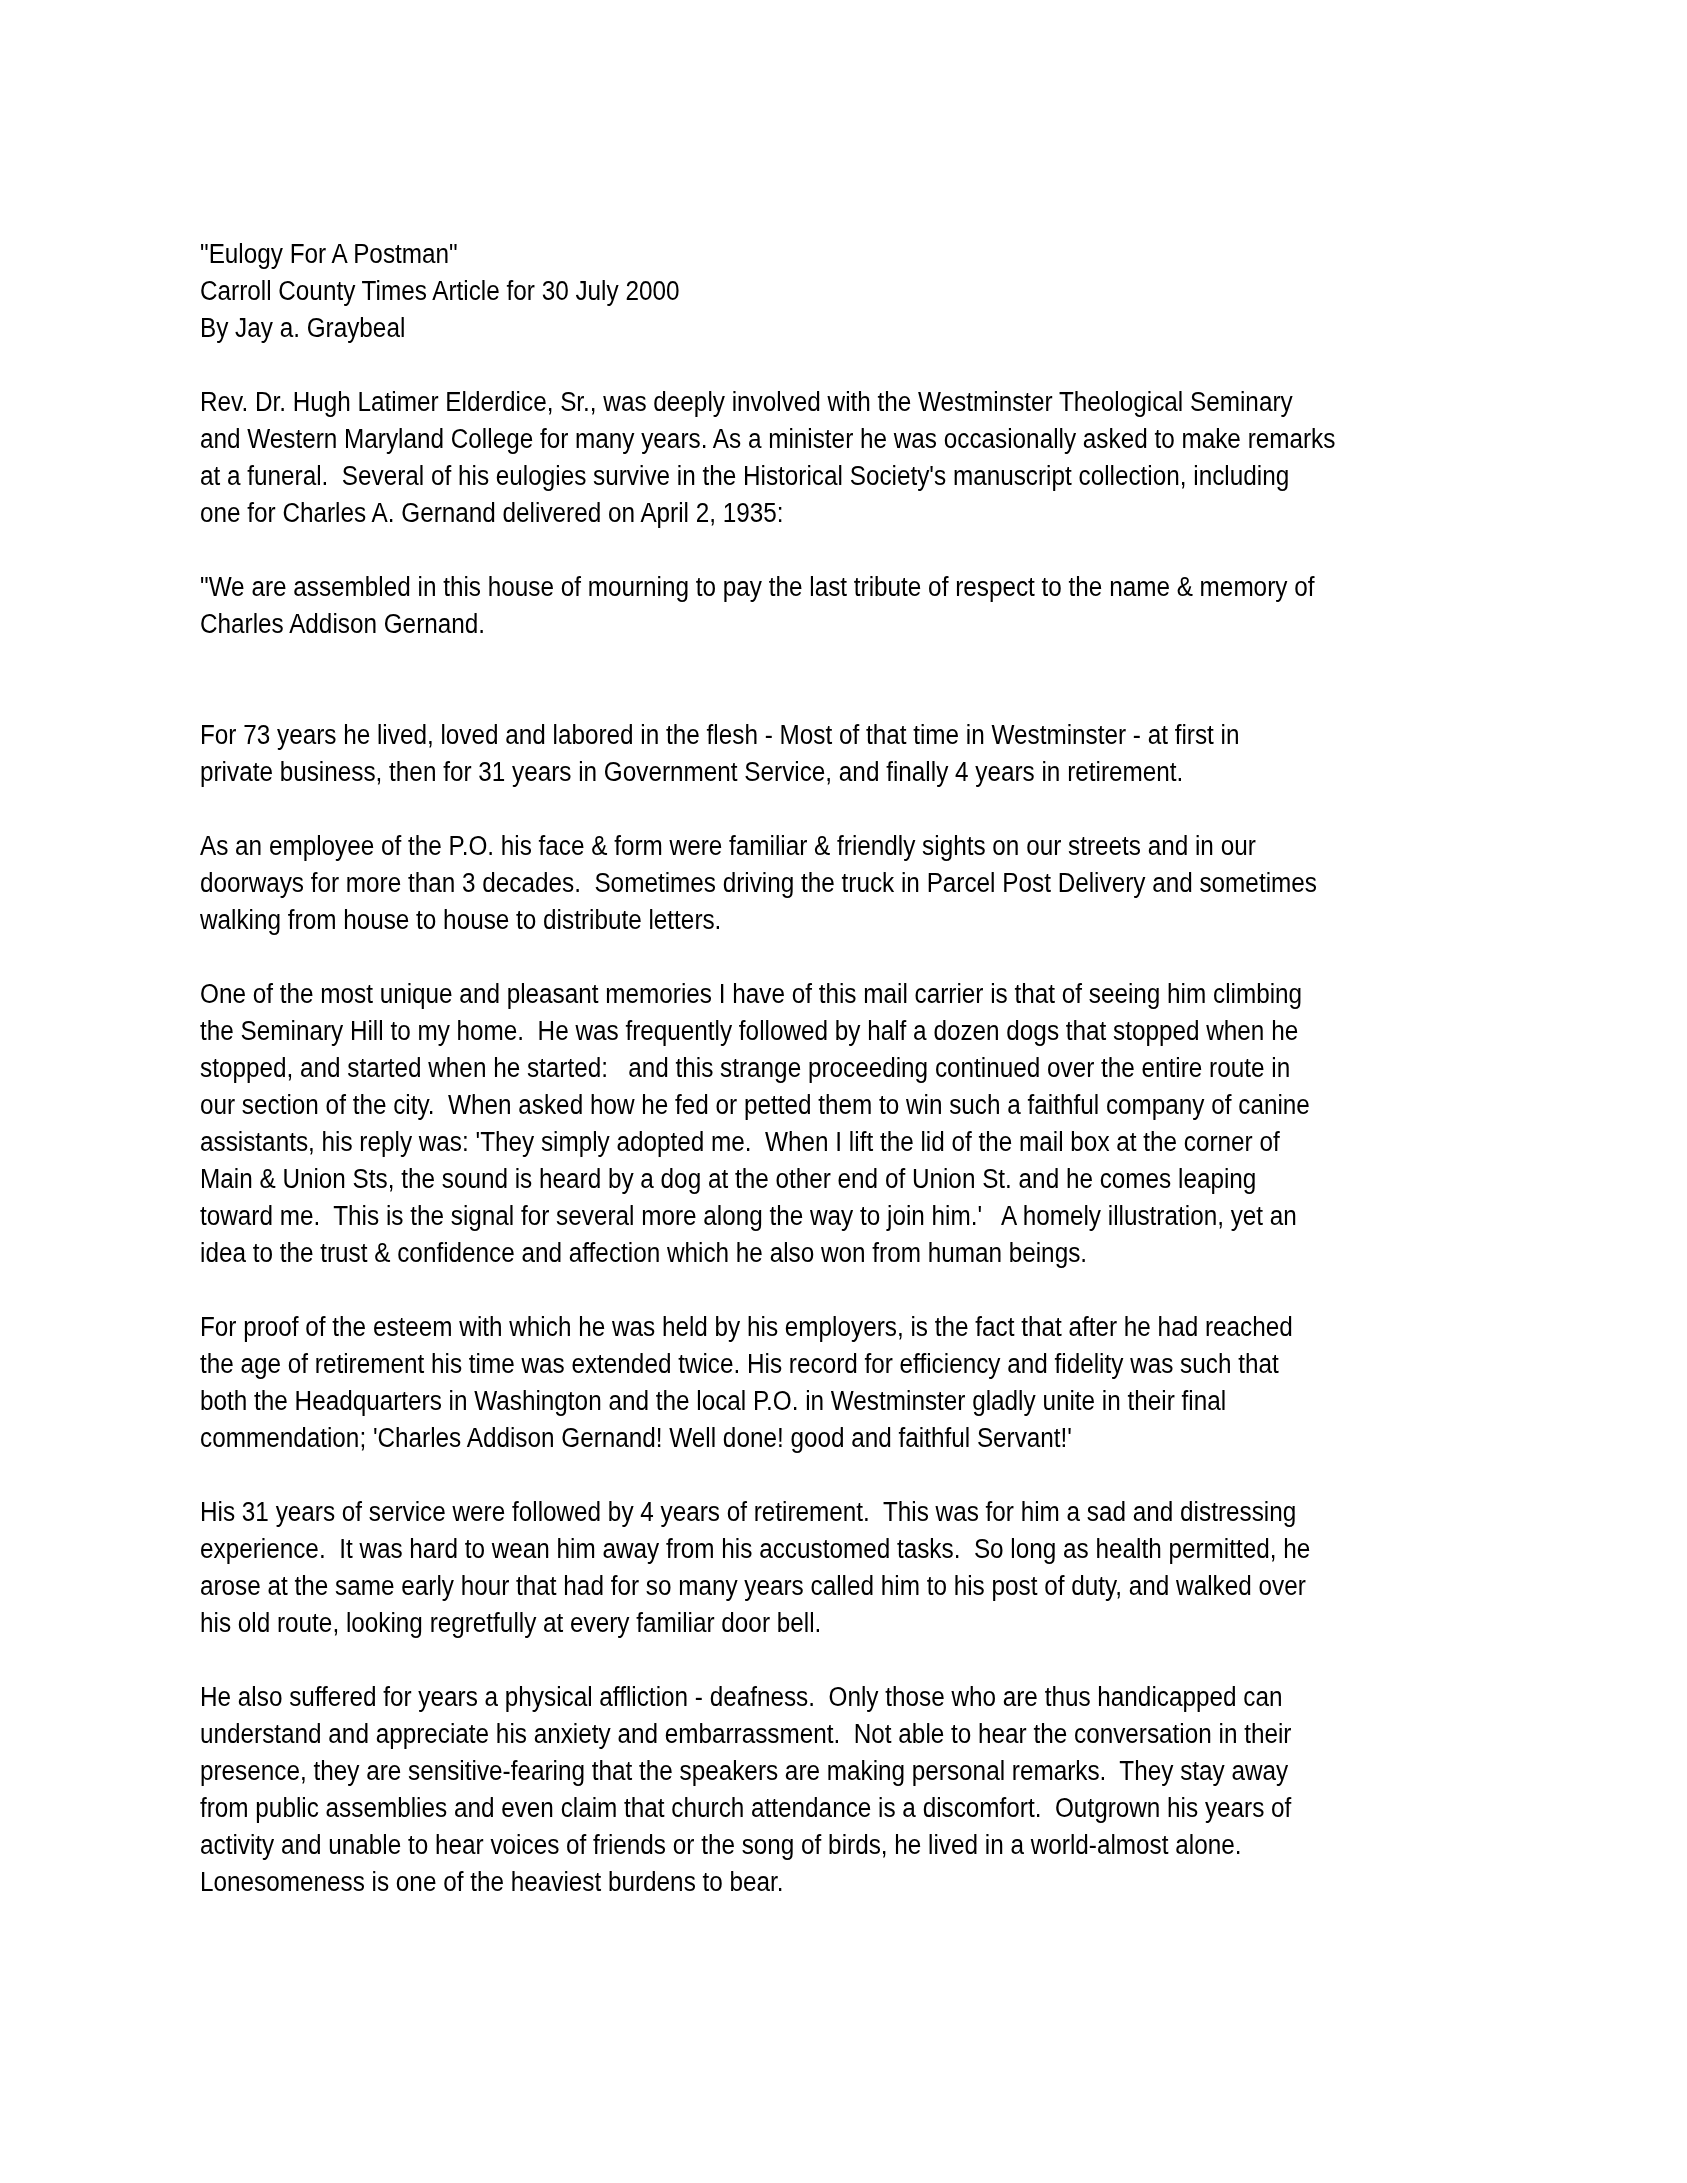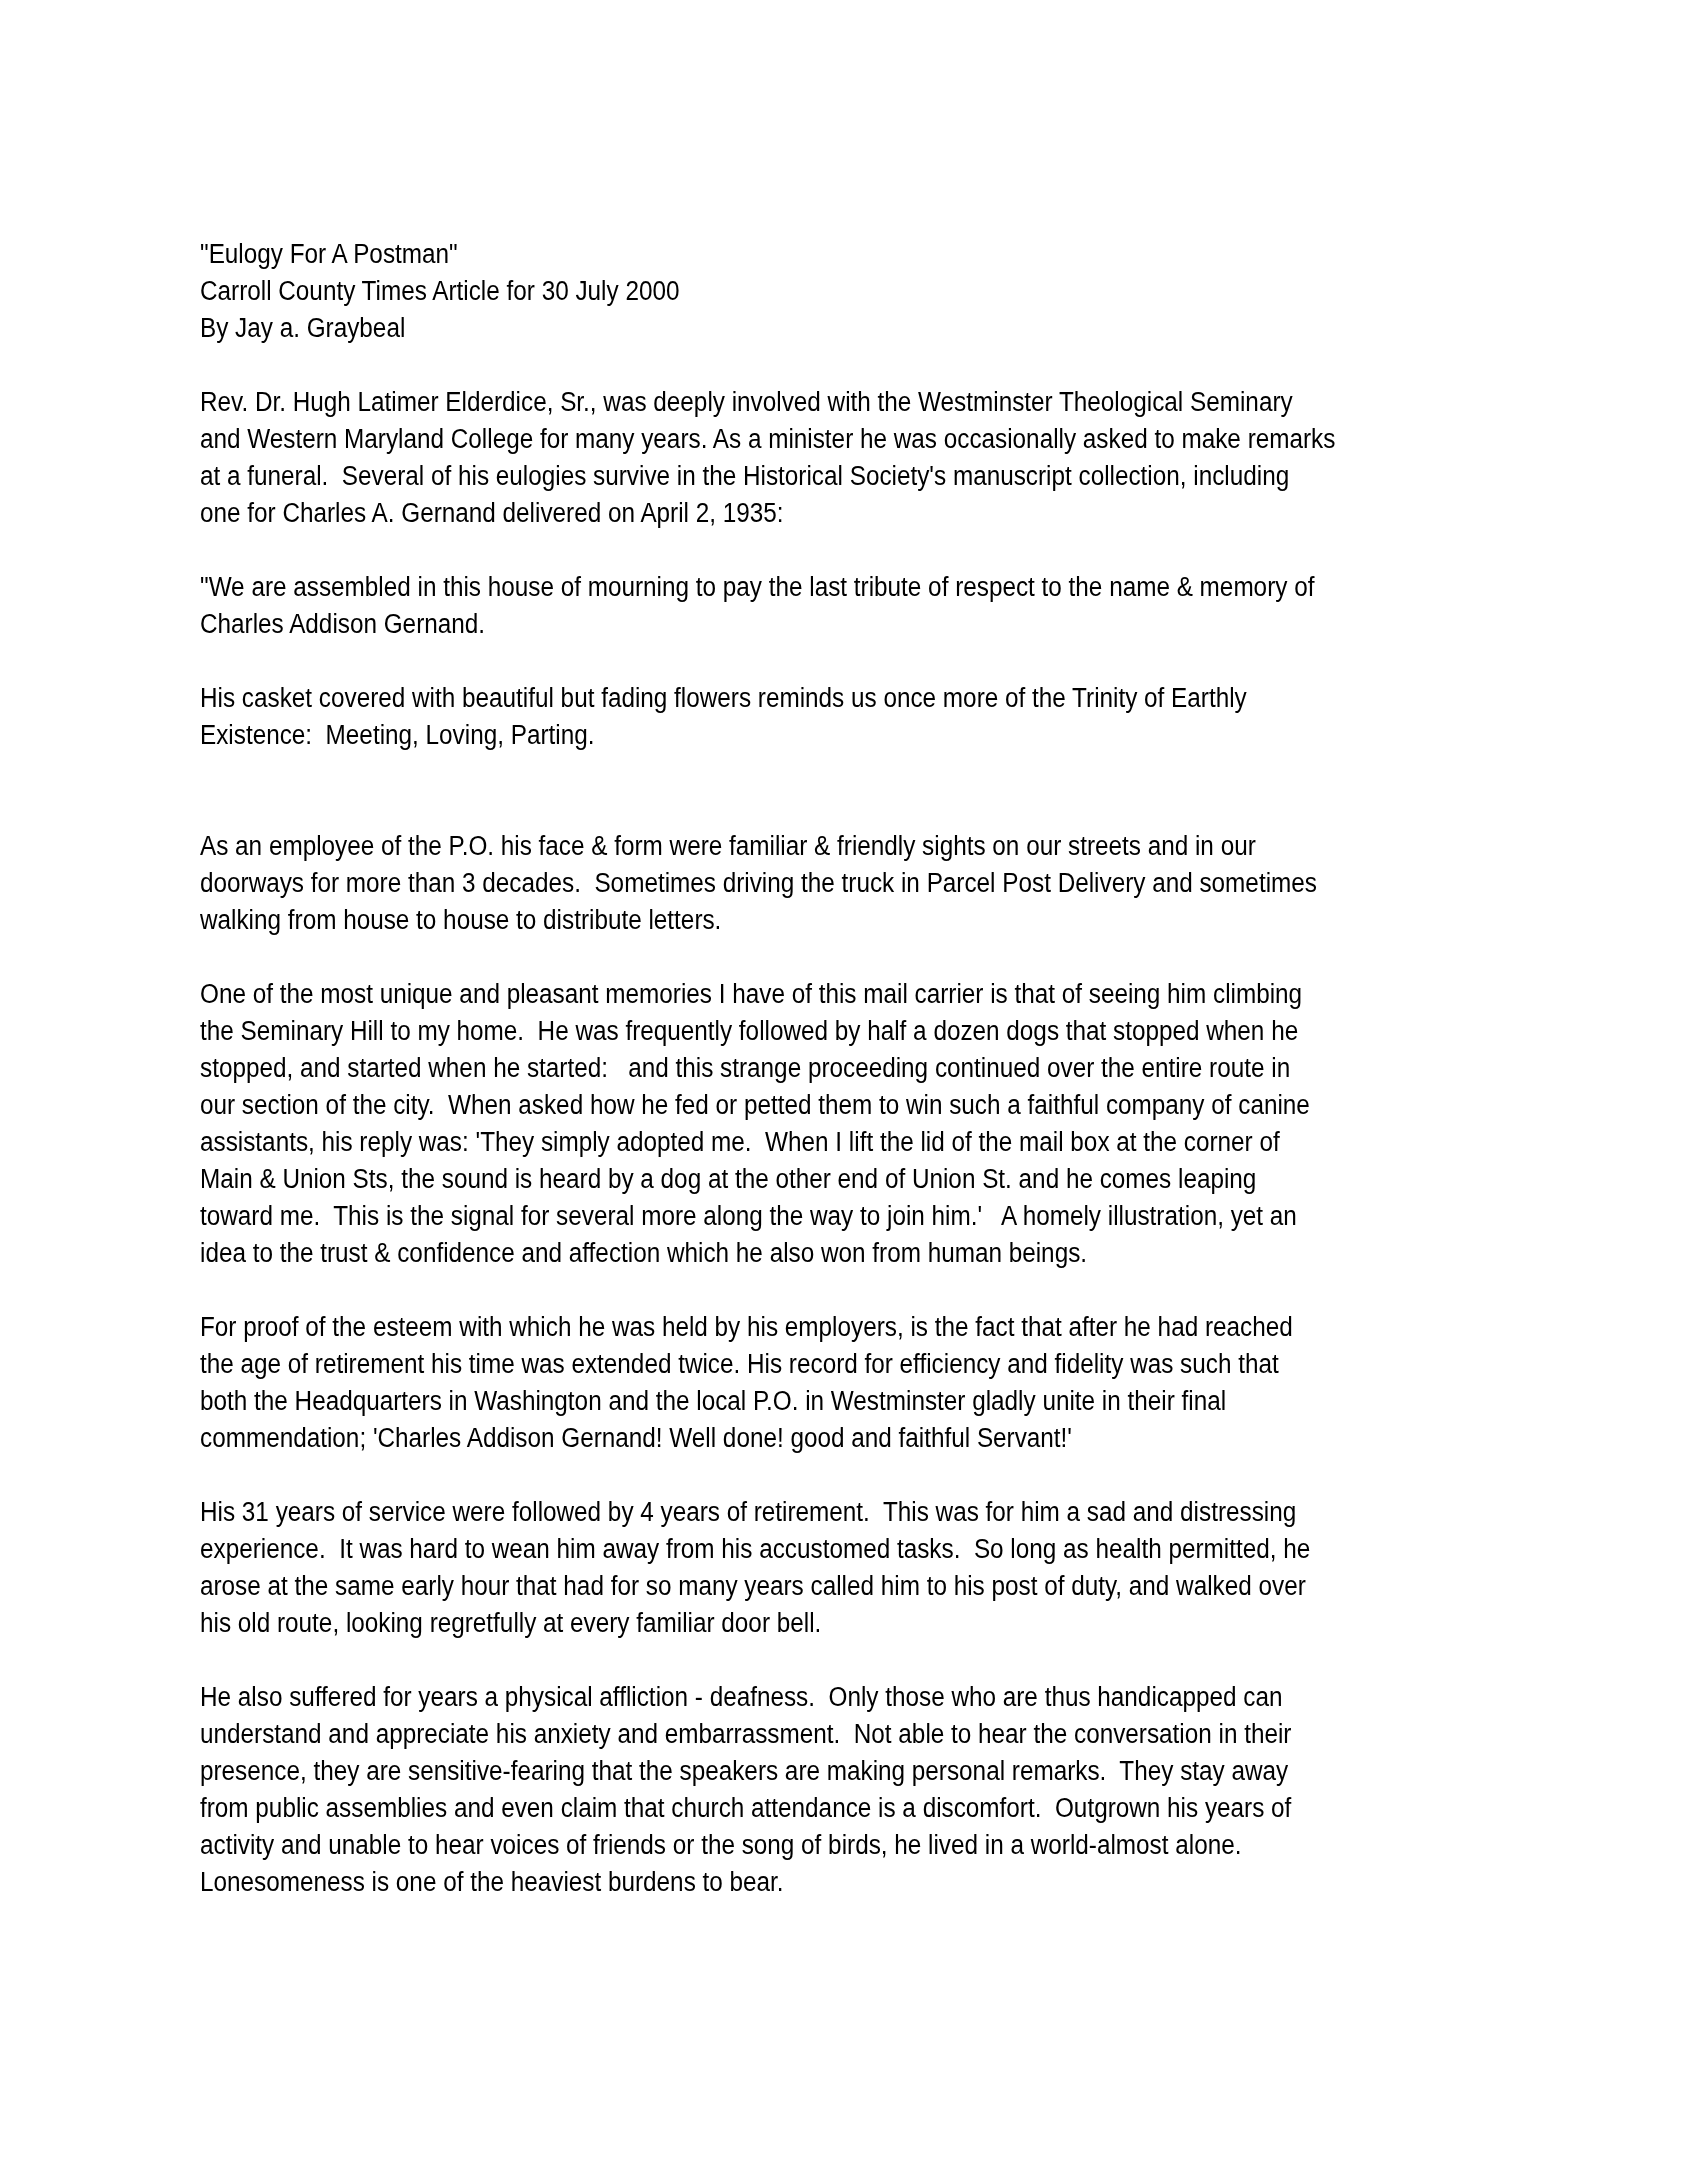--- a/index.html
+++ b/index.html
@@ -66,26 +66,26 @@
       <span class="line">one for Charles A. Gernand delivered on April 2, 1935:</span>
     </div>
     <span class="blank"></span>
 
     <div class="paragraph">
       <span class="line">"We are assembled in this house of mourning to pay the last tribute of respect to the name &amp; memory of</span>
       <span class="line">Charles Addison Gernand.</span>
     </div>
     <span class="blank"></span>
 
-    <div class="paragraph">
-      <span class="line">His casket covered with beautiful but fading flowers reminds us once more of the Trinity of Earthly</span>
-      <span class="line">Existence:  Meeting, Loving, Parting.</span>
-    </div>
     <span class="blank"></span>
 
+    <div class="paragraph">
+      <span class="line">For 73 years he lived, loved and labored in the flesh - Most of that time in Westminster - at first in</span>
+      <span class="line">private business, then for 31 years in Government Service, and finally 4 years in retirement.</span>
+    </div>
     <span class="blank"></span>
 
     <div class="paragraph">
       <span class="line">As an employee of the P.O. his face &amp; form were familiar &amp; friendly sights on our streets and in our</span>
       <span class="line">doorways for more than 3 decades.  Sometimes driving the truck in Parcel Post Delivery and sometimes</span>
       <span class="line">walking from house to house to distribute letters.</span>
     </div>
     <span class="blank"></span>
 
     <div class="paragraph">

